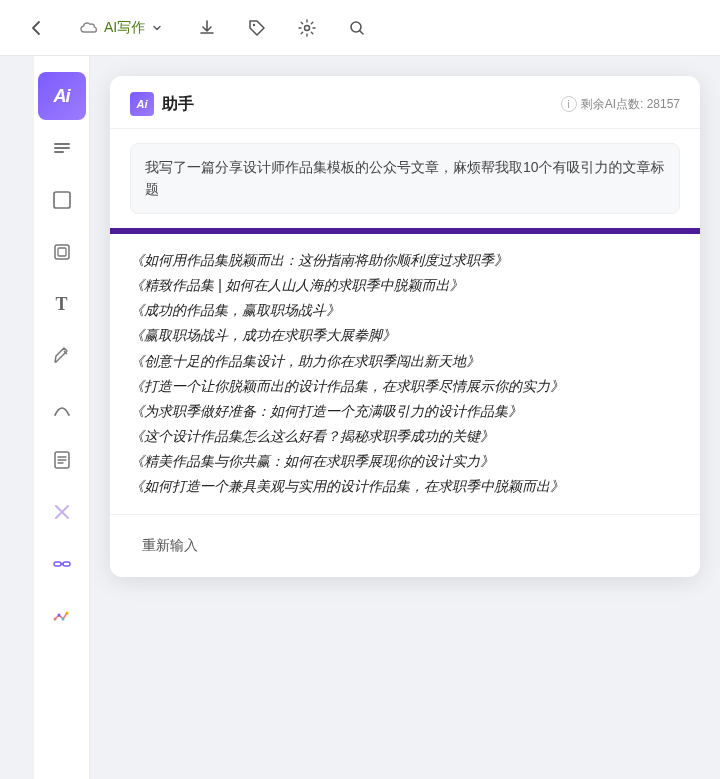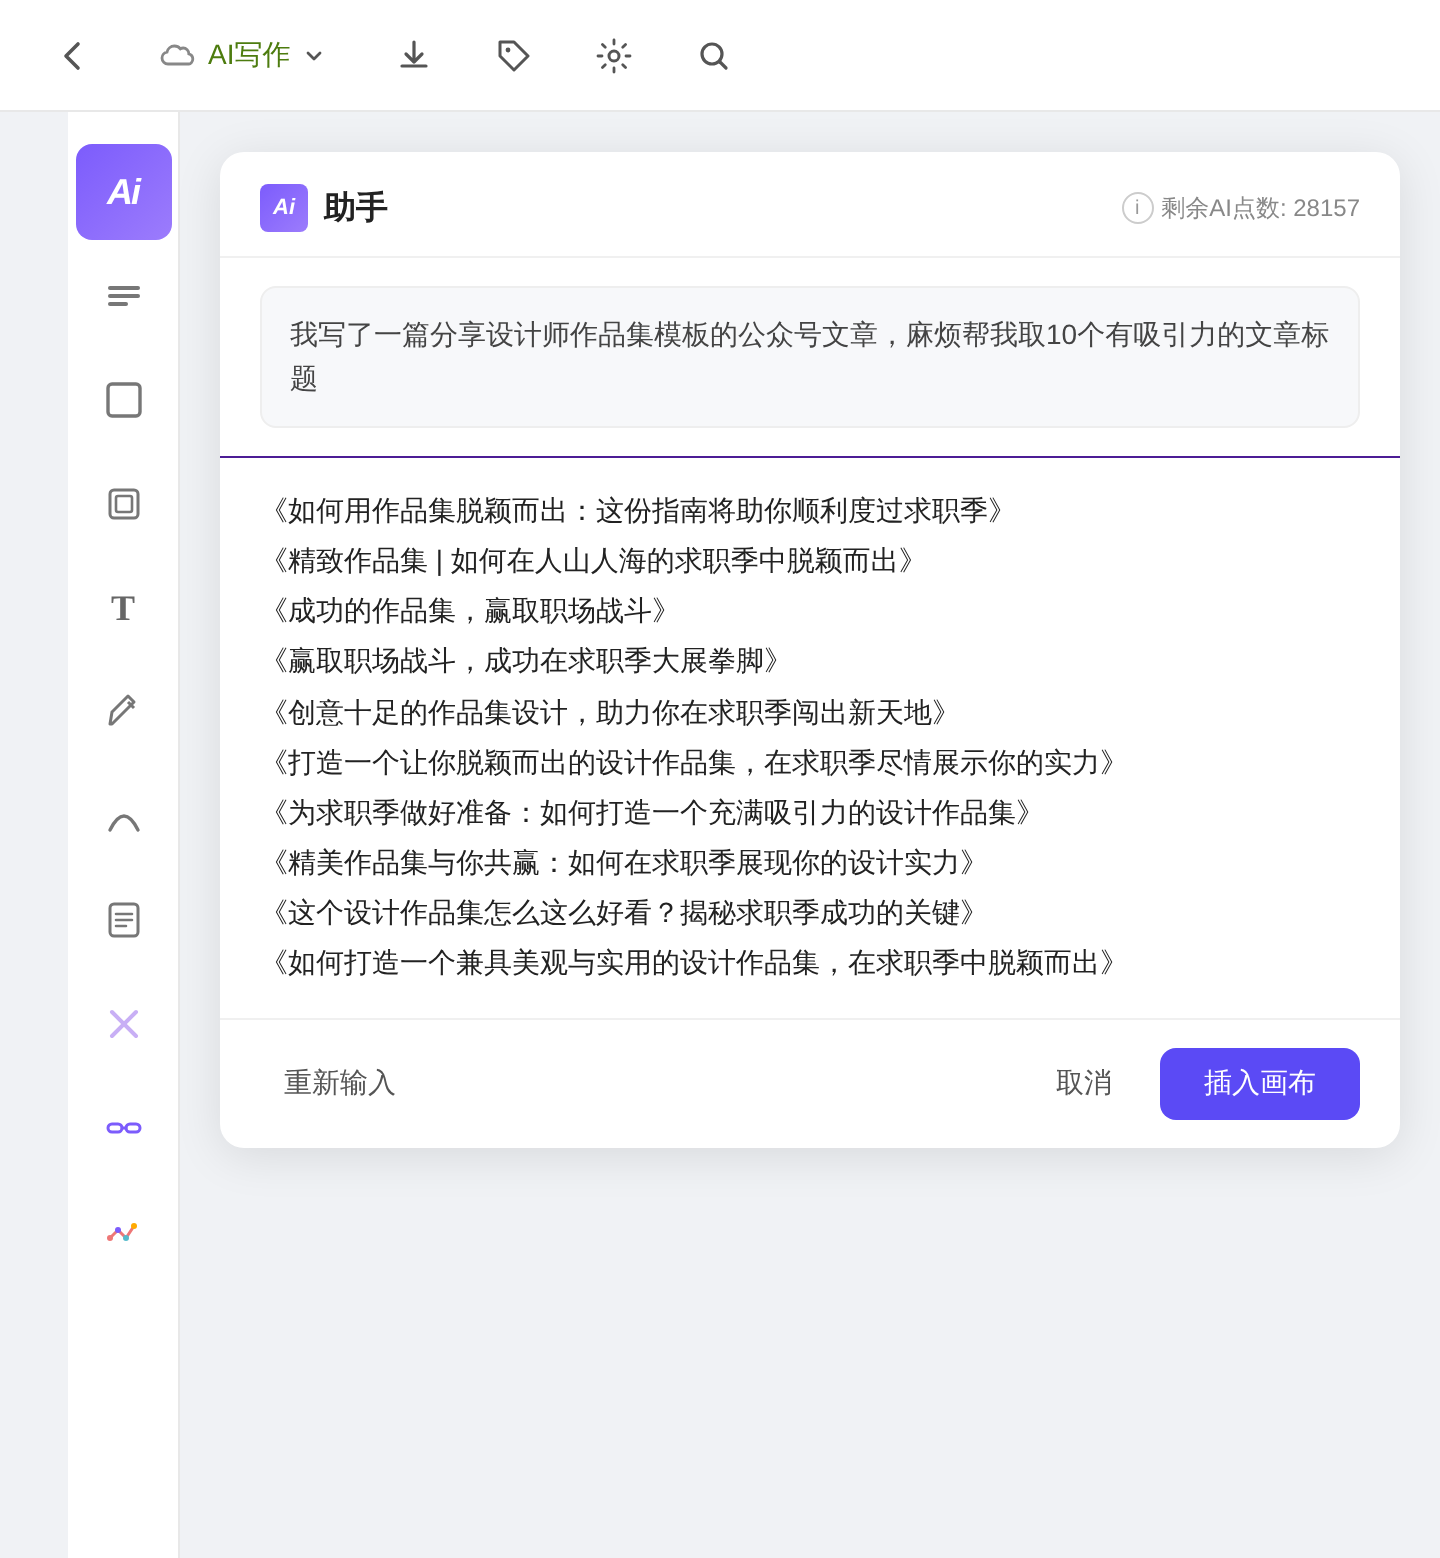--- a/index.html
+++ b/index.html
@@ -154,37 +154,38 @@
       display: flex;
       align-items: center;
       justify-content: center;
       font-size: 10px;
       color: #999;
     }
 
     
     .ai-input-area {
       padding: 14px 20px;
-      border-bottom: 1px solid #4c1d95;
+      border-bottom: 6px solid #4c1d95;
     }
     .ai-input-text {
       font-size: 14px;
       color: #444;
       line-height: 1.6;
       background: #f7f8fa;
       border-radius: 8px;
       padding: 12px 14px;
       border: 1px solid #eee;
     }
 
     
     .ai-results {
       padding: 14px 20px;
       max-height: 380px;
       overflow-y: auto;
+      font-style: italic;
     }
     .ai-result-item {
       font-size: 14px;
       color: #222;
       line-height: 1.8;
       cursor: pointer;
     }
 
     
     .ai-footer {
@@ -378,28 +379,24 @@
       </div>
 
       <div class="ai-results" id="results-container">
       <div class="ai-result-item">《如何用作品集脱颖而出：这份指南将助你顺利度过求职季》</div>
           <div class="ai-result-item">《精致作品集 | 如何在人山人海的求职季中脱颖而出》</div>
           <div class="ai-result-item">《成功的作品集，赢取职场战斗》</div>
           <div class="ai-result-item">《赢取职场战斗，成功在求职季大展拳脚》</div>
           <div class="ai-result-item">《创意十足的作品集设计，助力你在求职季闯出新天地》</div>
           <div class="ai-result-item">《打造一个让你脱颖而出的设计作品集，在求职季尽情展示你的实力》</div>
           <div class="ai-result-item">《为求职季做好准备：如何打造一个充满吸引力的设计作品集》</div>
+          <div class="ai-result-item">《这个设计作品集怎么这么好看？揭秘求职季成功的关键》</div>
           <div class="ai-result-item">《精美作品集与你共赢：如何在求职季展现你的设计实力》</div>
-          <div class="ai-result-item">《这个设计作品集怎么这么好看？揭秘求职季成功的关键》</div>
           <div class="ai-result-item">《如何打造一个兼具美观与实用的设计作品集，在求职季中脱颖而出》</div>
         </div>
 
       <div class="ai-footer">
         <button class="btn-secondary">重新输入</button>
-        <div style="display:flex;gap:8px;align-items:center;">
-          <button class="btn-cancel">取消</button>
-          <button class="btn-primary">插入画布</button>
-        </div>
       </div>
 
     </div>
   </div>
 </div>
 
 </body></html>

